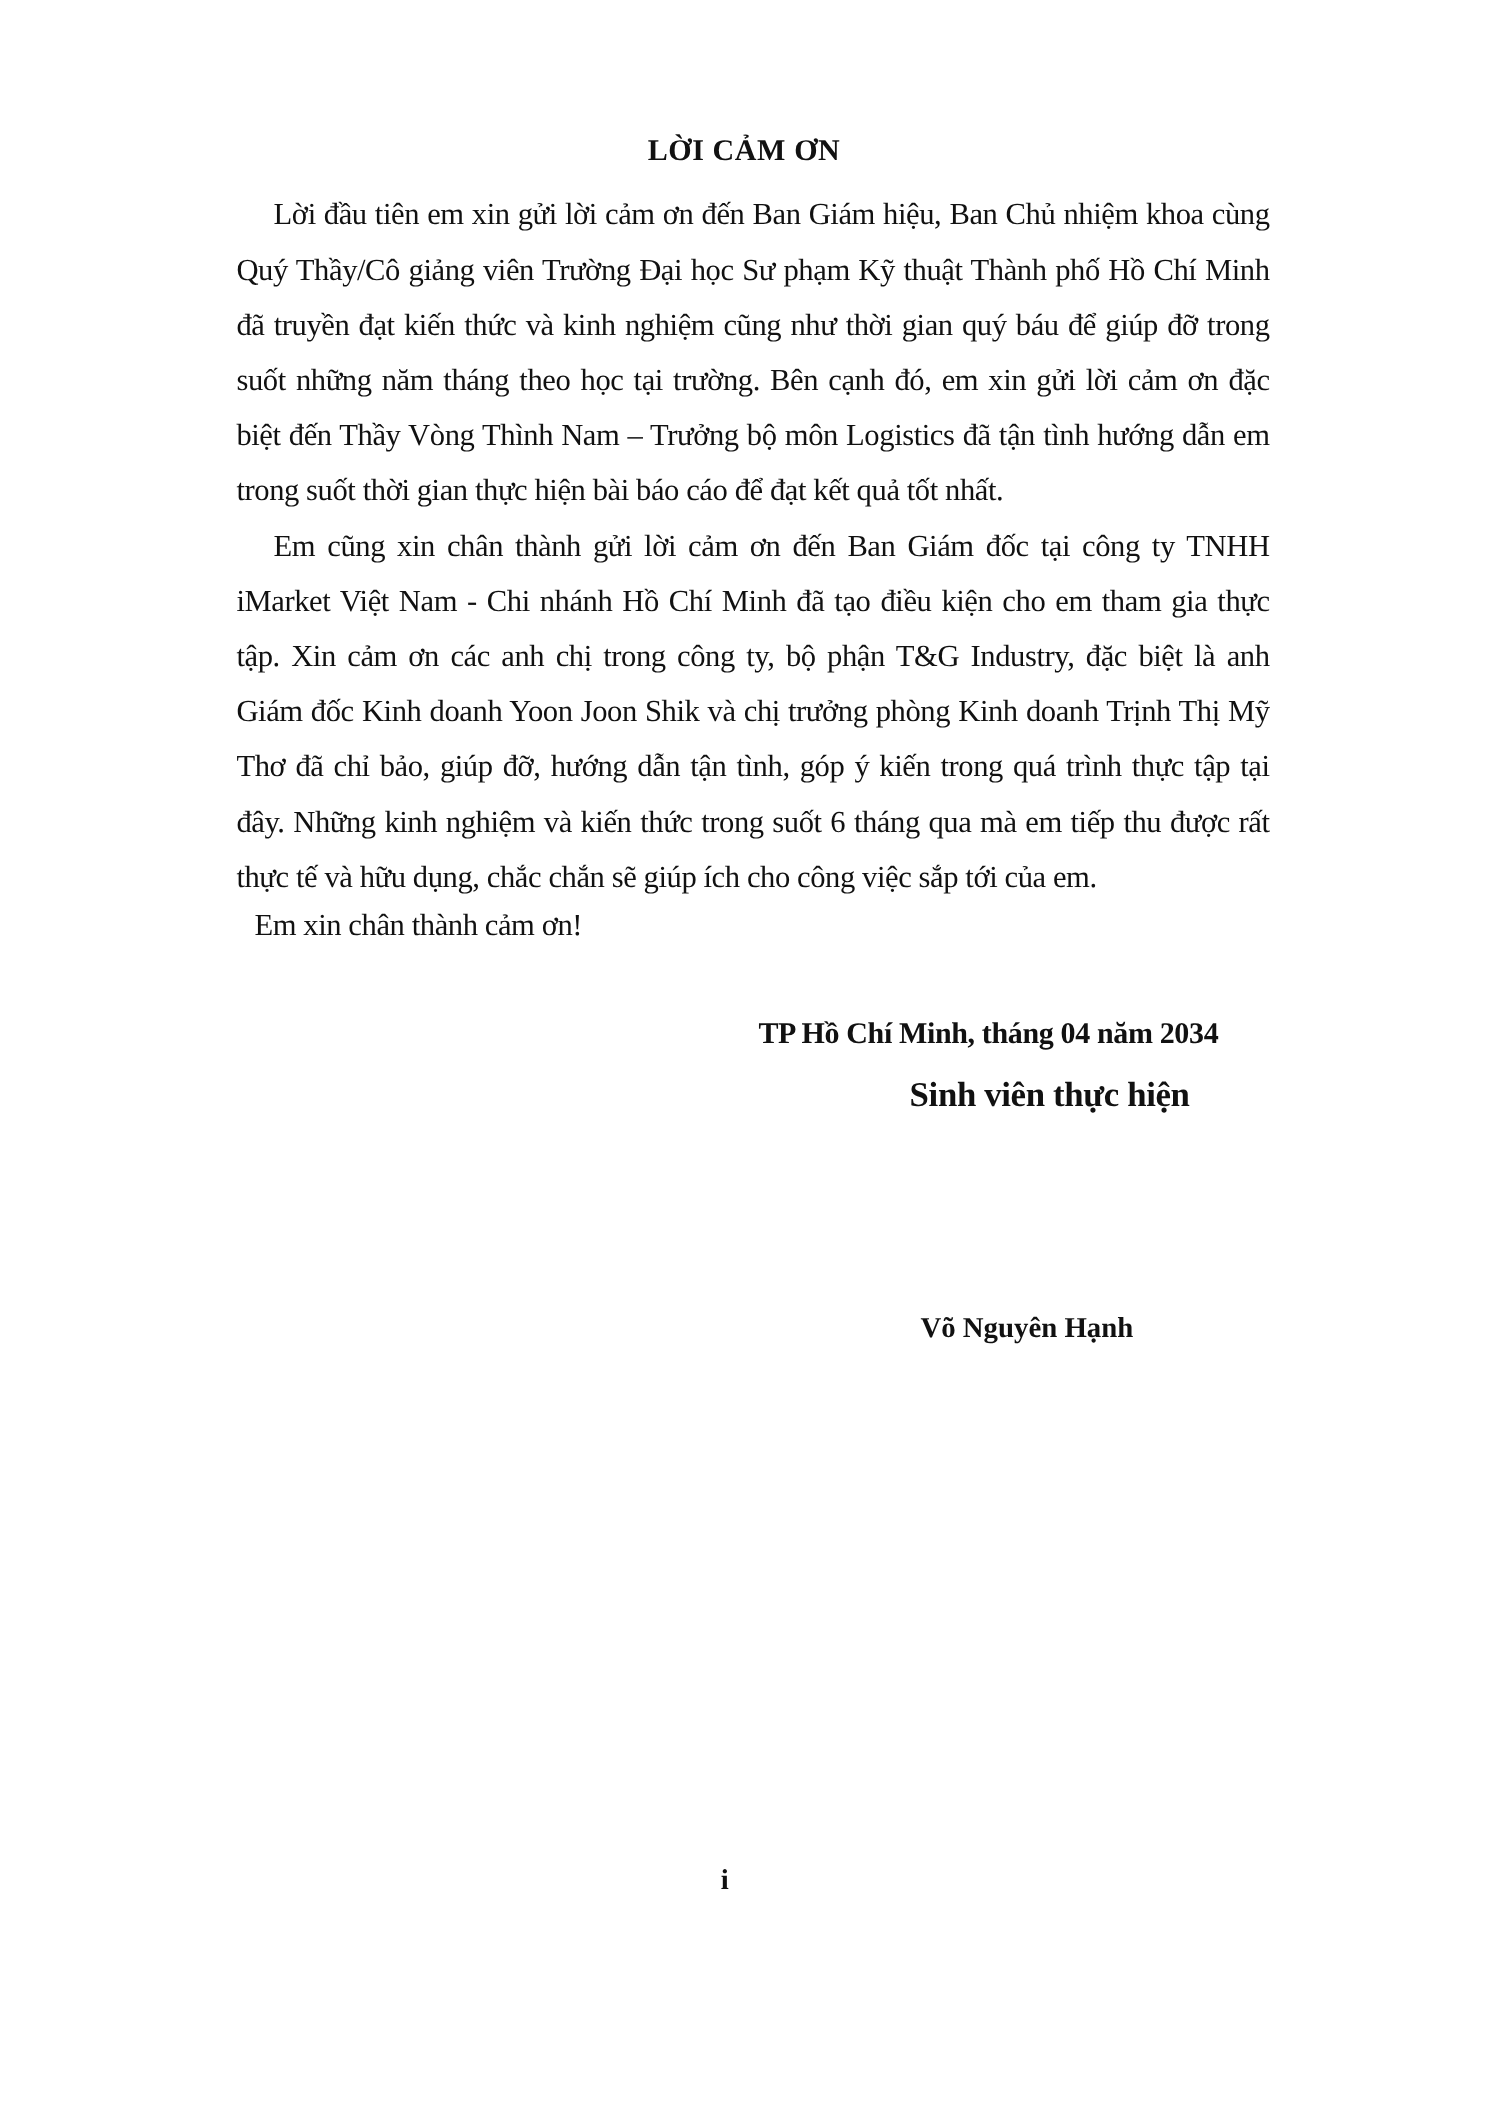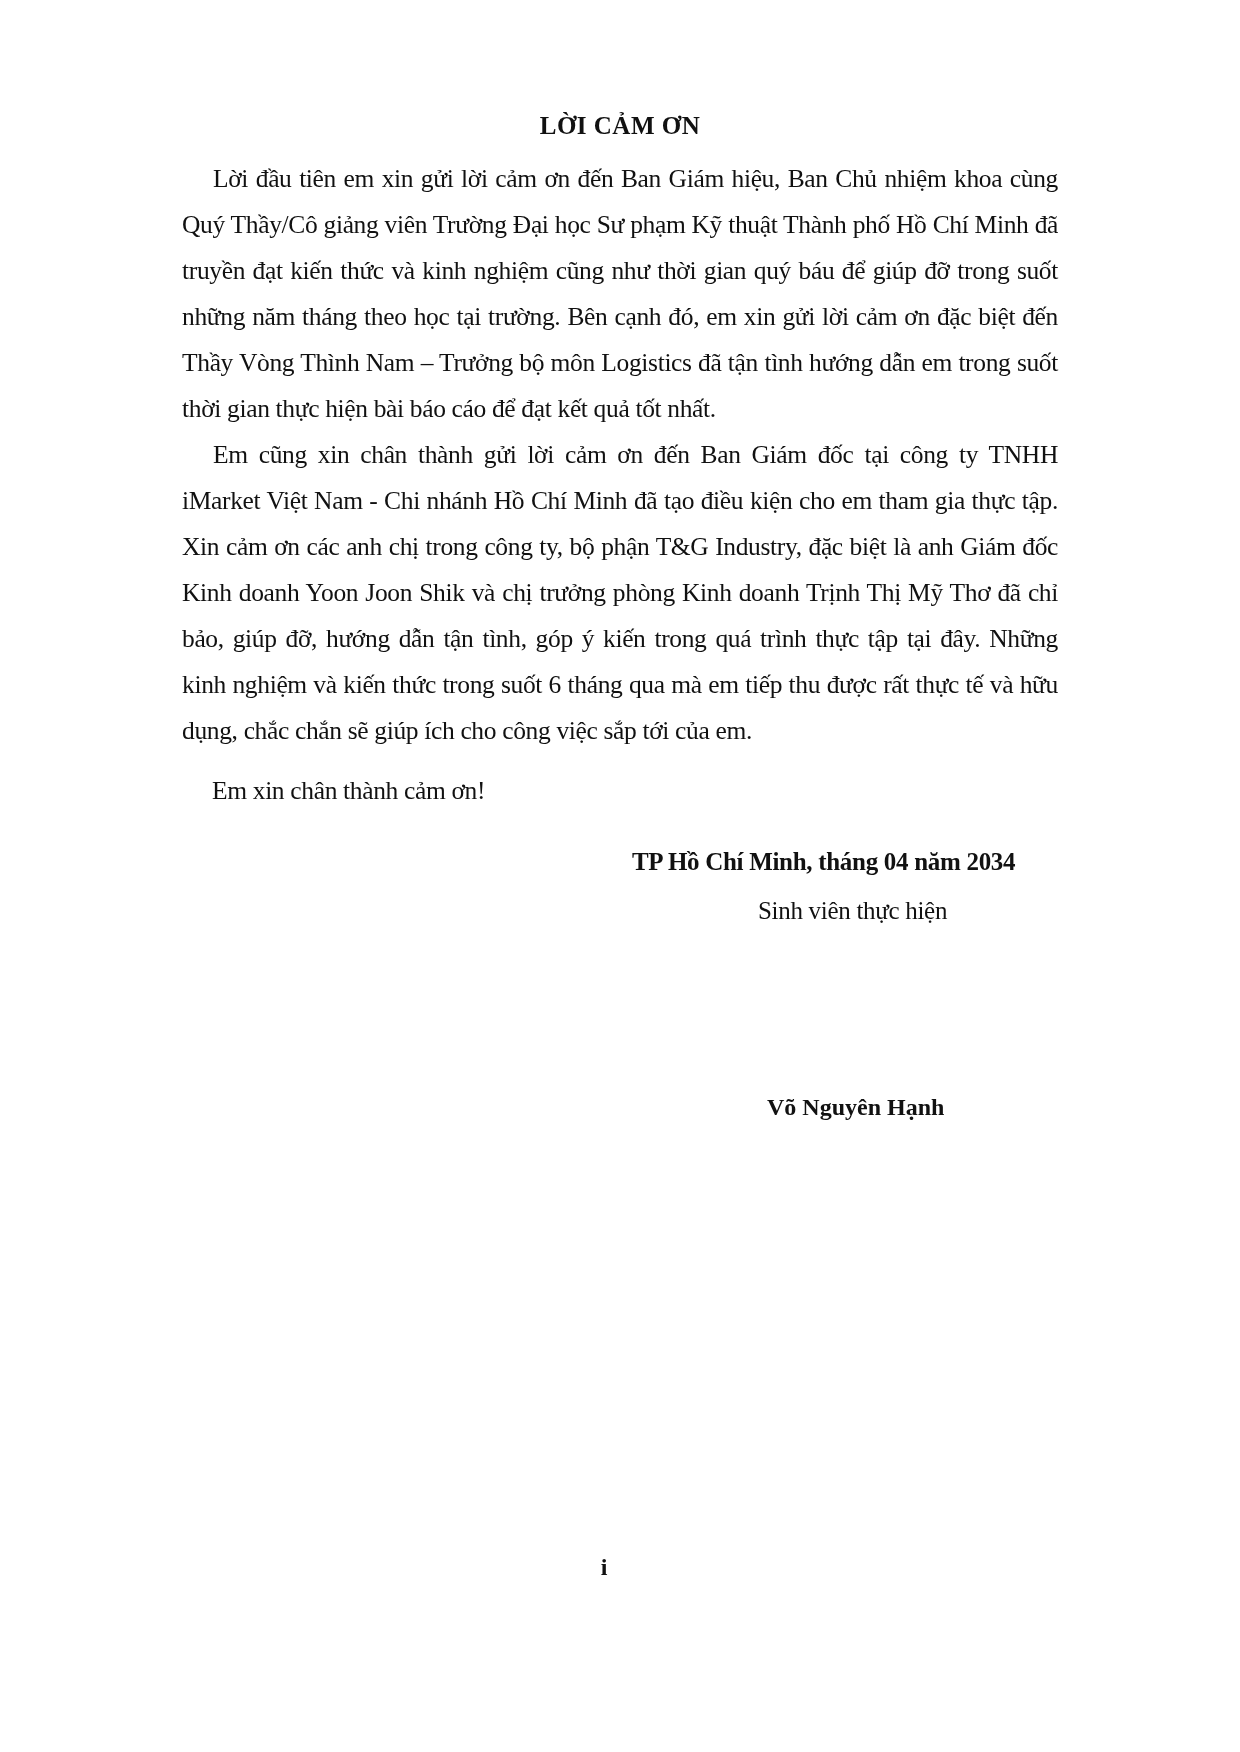--- a/index.html
+++ b/index.html
@@ -37,45 +37,44 @@
       left: 181px;
       top: 156px;
       width: 877px;
       font-size: 25.5px;
       line-height: 46px;
       text-align: justify;
       letter-spacing: -0.35px;
       word-spacing: 0px;
     }
     .body-text p {
-      margin: 0 0 0 1px;
+      margin: 0 0 0 16px;
       text-indent: 31px;
     }
     .closing {
       position: absolute;
       left: 212px;
       top: 756px;
       font-size: 25.5px;
       letter-spacing: -0.35px;
-      margin-top: 20px;
     }
     .sign-date {
       position: absolute;
       left: 632px;
       top: 848px;
       font-size: 25px;
       font-weight: bold;
       letter-spacing: -0.3px;
     }
     .sign-role {
       position: absolute;
       left: 758px;
       top: 897px;
-      font-size: 25px;
-      font-weight: normal;
+      font-size: 29px;
+      font-weight: bold;
       letter-spacing: -0.3px;
     }
     .sign-name {
       position: absolute;
       left: 767px;
       top: 1082px;
       font-size: 24px;
       font-weight: bold;
       margin-top: 12px;
     }

